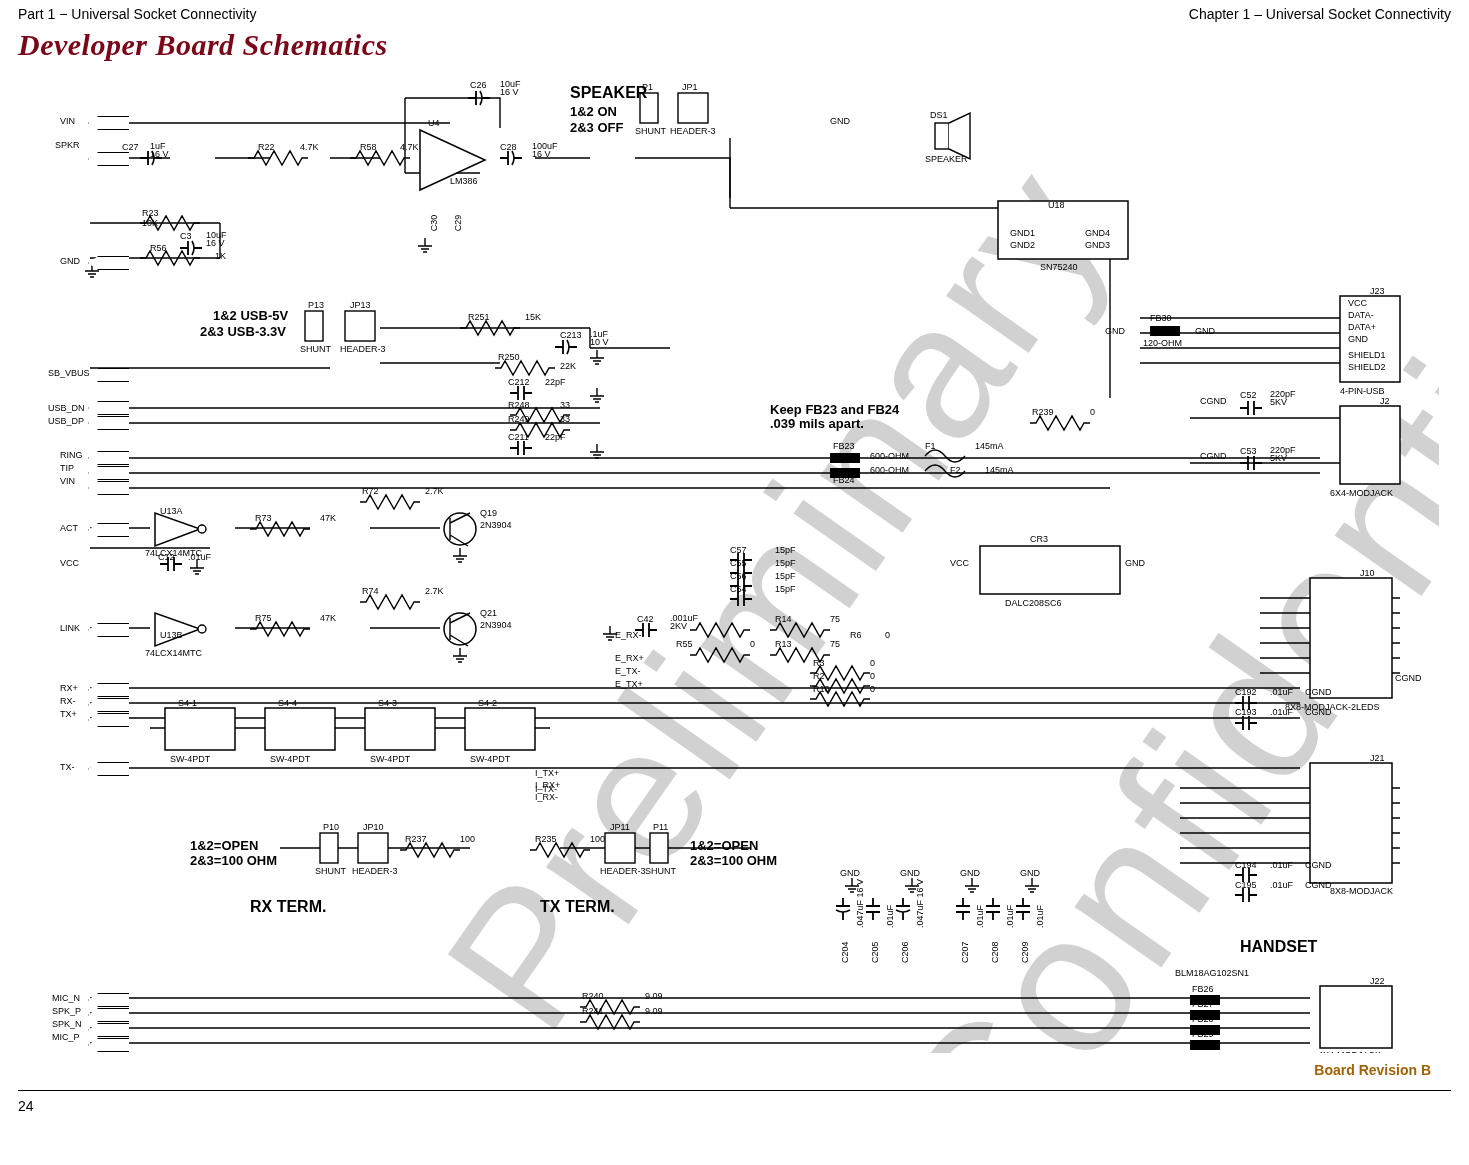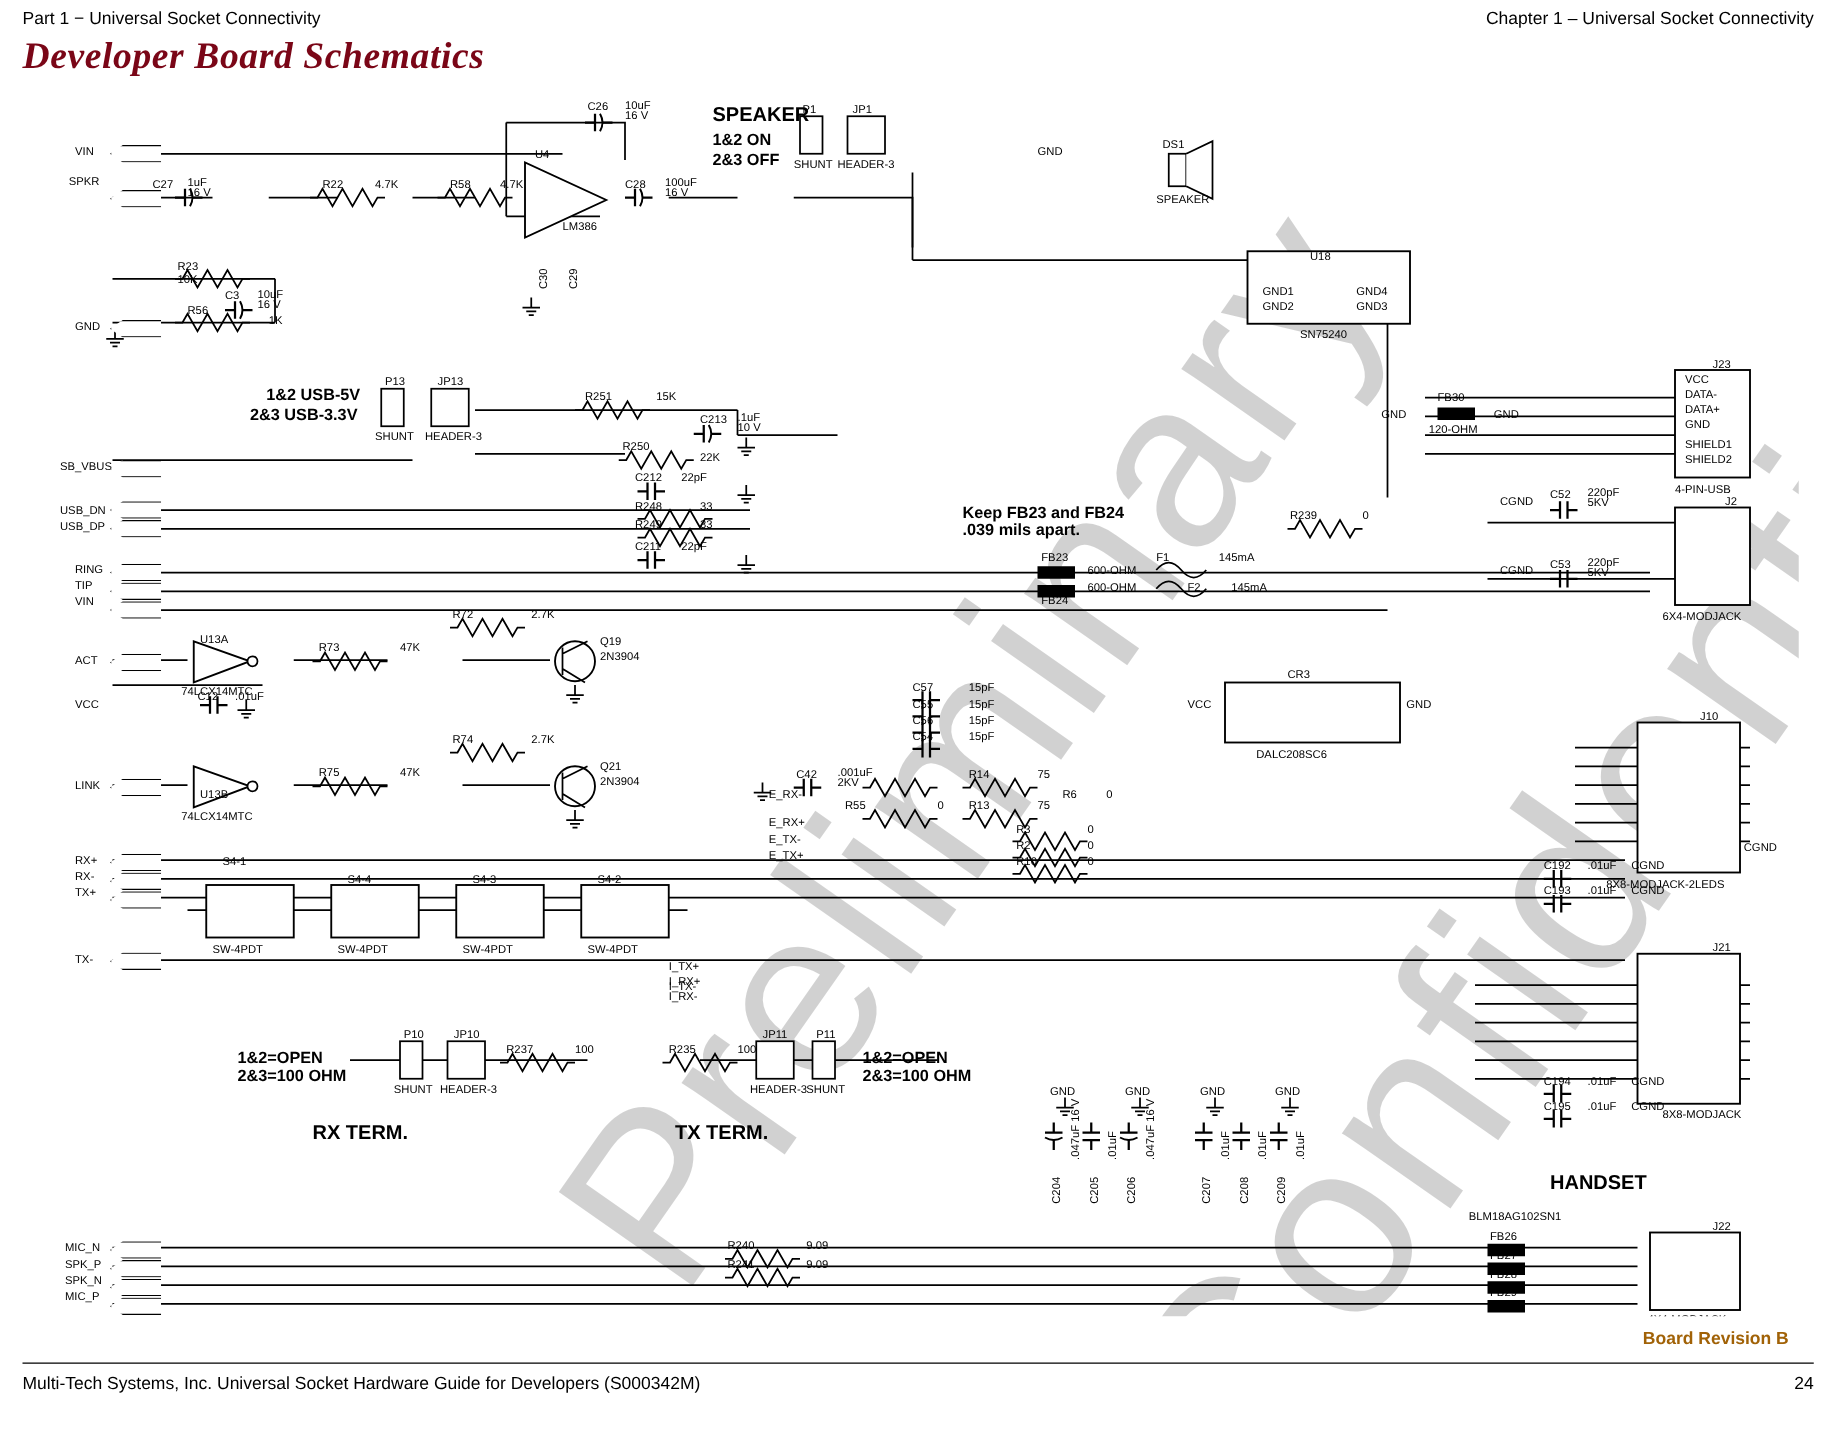--- a/index.html
+++ b/index.html
@@ -497,21 +497,21 @@
 
   <div class="lbl sm" style="left:1000px;top:466px">CR3</div>
   <div class="lbl sm" style="left:920px;top:490px">VCC</div>
   <div class="lbl sm" style="left:1095px;top:490px">GND</div>
   <div class="lbl sm" style="left:975px;top:530px">DALC208SC6</div>
 
   <div class="lbl sm" style="left:1330px;top:500px">J10</div>
   <div class="lbl sm" style="left:1255px;top:634px">8X8-MODJACK-2LEDS</div>
   <div class="lbl sm" style="left:1365px;top:605px">CGND</div>
 
-  <div class="lbl sm" style="left:148px;top:616px">S4-1</div>
+  <div class="lbl sm" style="left:148px;top:630px">S4-1</div>
   <div class="lbl sm" style="left:248px;top:630px">S4-4</div>
   <div class="lbl sm" style="left:348px;top:630px">S4-3</div>
   <div class="lbl sm" style="left:448px;top:630px">S4-2</div>
   <div class="lbl sm" style="left:140px;top:686px">SW-4PDT</div>
   <div class="lbl sm" style="left:240px;top:686px">SW-4PDT</div>
   <div class="lbl sm" style="left:340px;top:686px">SW-4PDT</div>
   <div class="lbl sm" style="left:440px;top:686px">SW-4PDT</div>
   <div class="lbl sm" style="left:505px;top:700px">I_TX+</div>
   <div class="lbl sm" style="left:505px;top:712px">I_RX+</div>
   <div class="lbl sm" style="left:505px;top:724px">I_RX-</div>
@@ -593,15 +593,14 @@
   <div class="arrow-in" style="top:925px;left:58px"></div>
   <div class="arrow-in" style="top:940px;left:58px"></div>
   <div class="arrow-in" style="top:955px;left:58px"></div>
   <div class="arrow-in" style="top:970px;left:58px"></div>
 
 </div>
 
 <div class="board-rev">Board Revision B</div>
 <div class="footer-line"></div>
 <div class="footer">
-  <div>Multi-Tech Systems, Inc. Universal Socket Hardware Guide for Developers (S000342M)</div>
   <div>24</div>
 </div>
 
 </body></html>

